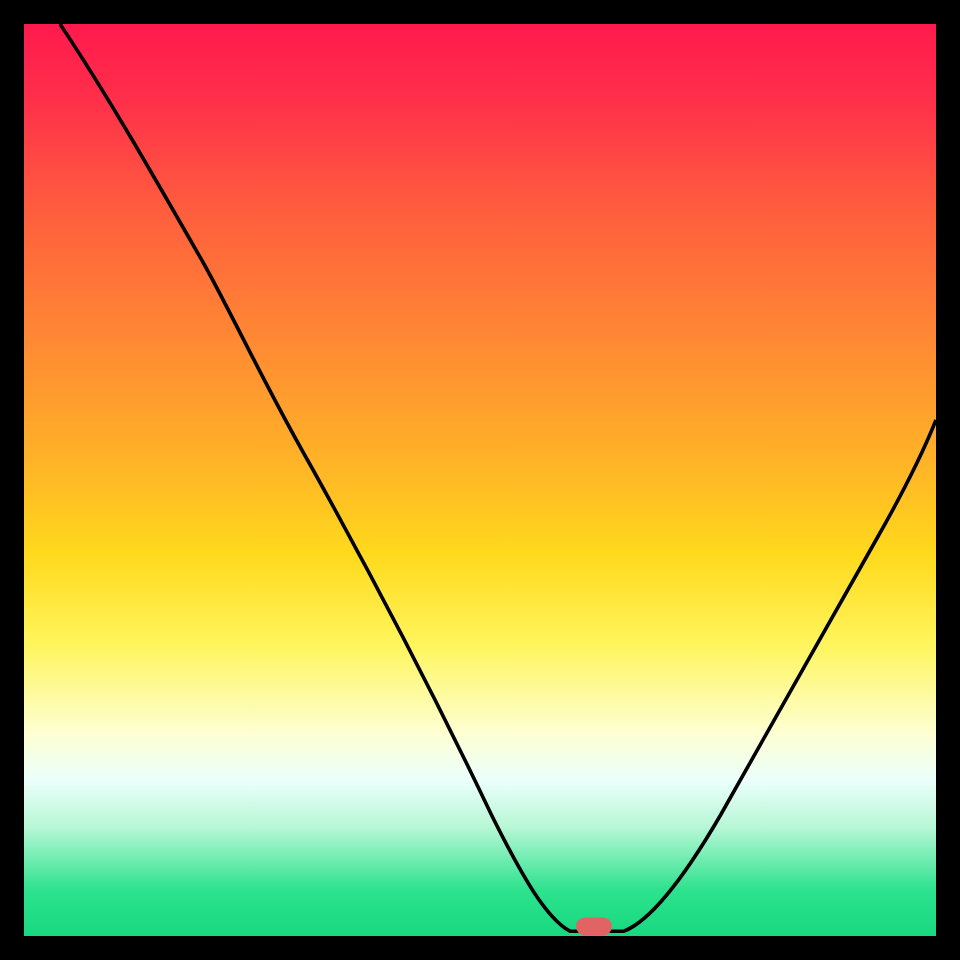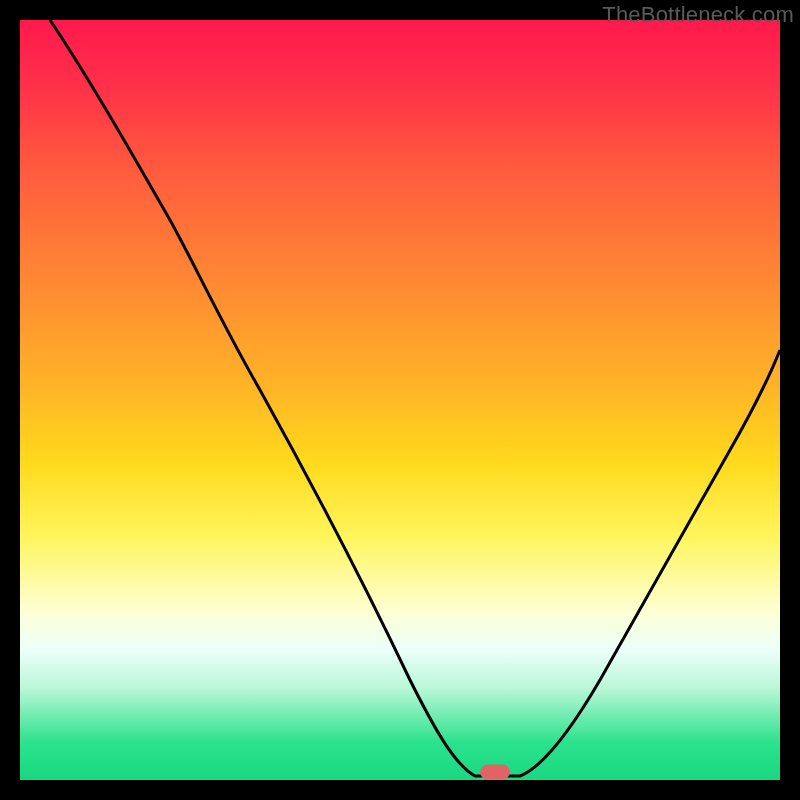--- a/index.html
+++ b/index.html
@@ -77,14 +77,13 @@
                C 175 245, 200 300, 240 370
                C 290 460, 340 555, 390 660
                C 415 710, 435 745, 455 756
                L 500 756
                C 520 748, 545 720, 580 660
                C 620 590, 665 510, 710 430
                C 730 395, 748 360, 760 330" fill="none" stroke="#000" stroke-width="3"></path>
     </svg>
     <div class="marker"></div>
   </div>
-  <div class="watermark">TheBottleneck.com</div>
 </div>
 
 </body></html>

